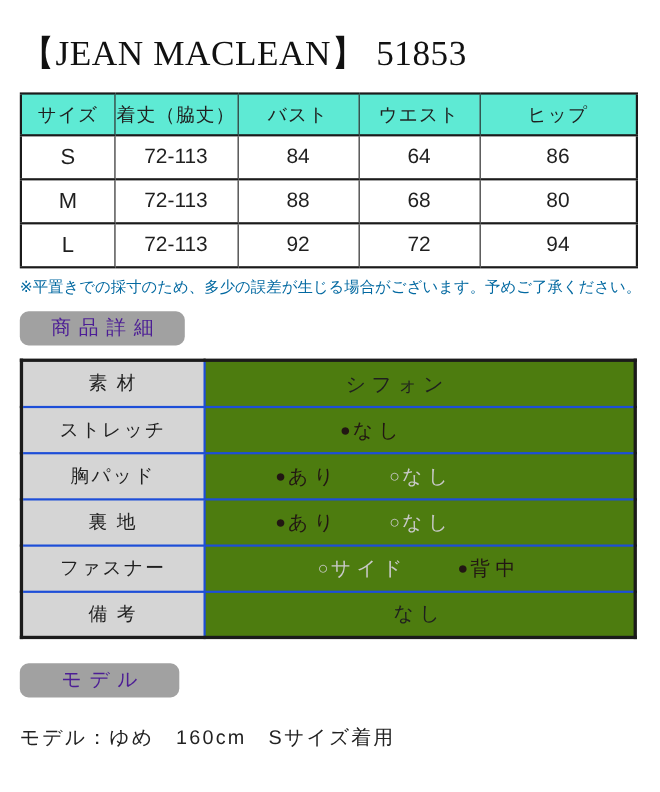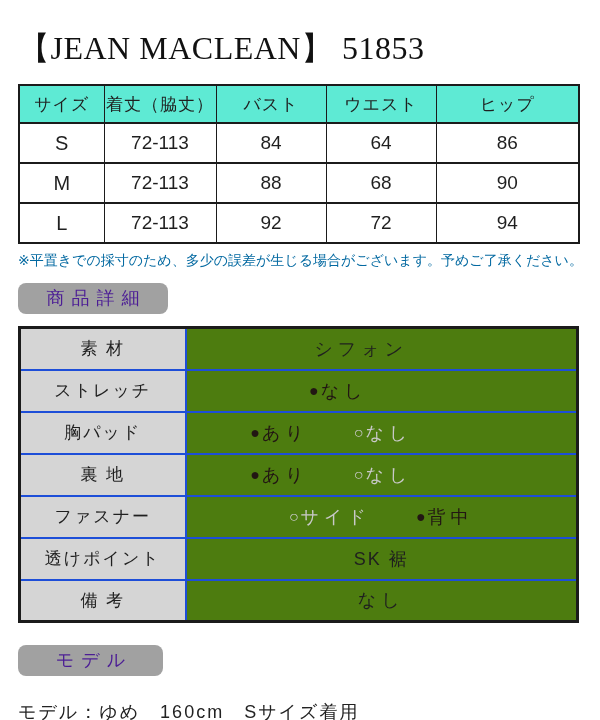--- a/index.html
+++ b/index.html
@@ -158,21 +158,21 @@
         <td>72-113</td>
         <td>84</td>
         <td>64</td>
         <td>86</td>
       </tr>
       <tr>
         <td class="size-cell">M</td>
         <td>72-113</td>
         <td>88</td>
         <td>68</td>
-        <td>90</td>
+        <td>80</td>
       </tr>
       <tr>
         <td class="size-cell">L</td>
         <td>72-113</td>
         <td>92</td>
         <td>72</td>
         <td>94</td>
       </tr>
     </tbody>
   </table>
@@ -220,28 +220,20 @@
       <tr>
         <td class="lbl">ファスナー</td>
         <td class="val">
           <div class="val-inner">
             <span class="opt unsel"><span class="marker">○</span><span class="val-text">サイド</span></span>
             <span class="opt sel"><span class="marker">●</span><span class="val-text">背中</span></span>
           </div>
         </td>
       </tr>
       <tr>
-        <td class="lbl">透けポイント</td>
-        <td class="val">
-          <div class="val-inner">
-            <span class="val-text plain">SK 裾</span>
-          </div>
-        </td>
-      </tr>
-      <tr>
         <td class="lbl">備 考</td>
         <td class="val">
           <div class="val-inner">
             <span class="val-text">なし</span>
           </div>
         </td>
       </tr>
     </tbody>
   </table>
 

